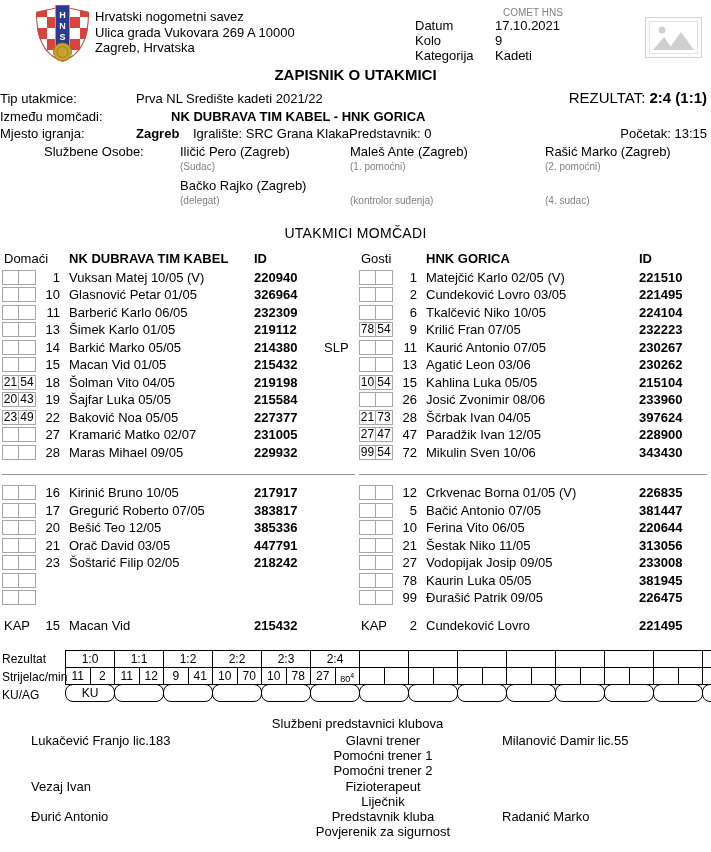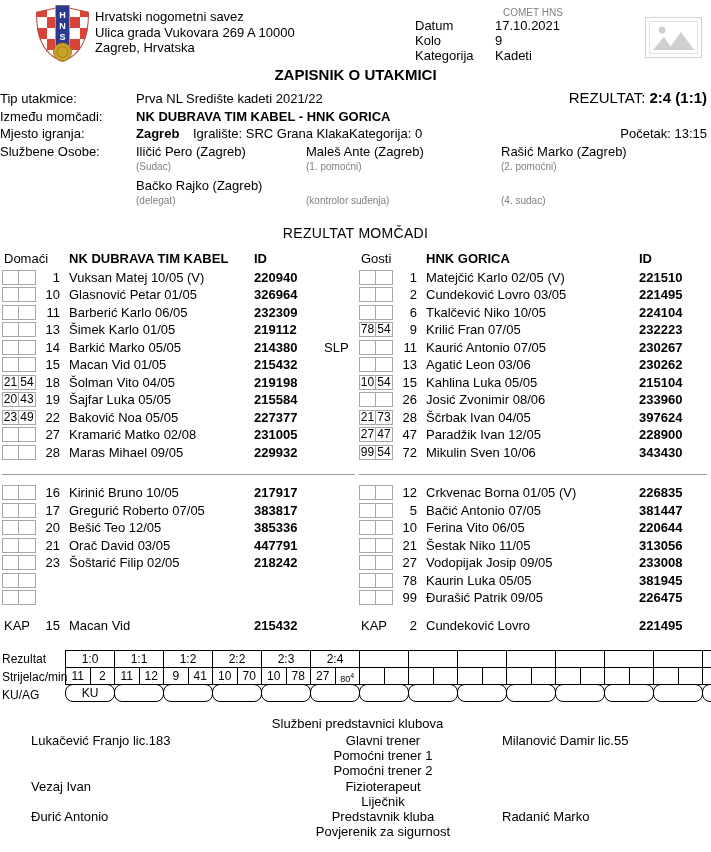--- a/index.html
+++ b/index.html
@@ -19,22 +19,22 @@
 
   
   .info{}
   .irow{line-height:17.5px;position:relative;}
   .ilabel{display:inline-block;width:136px;vertical-align:top;}
   .rezultat{position:absolute;right:4px;top:-1px;font-size:15px;}
   .rezultat b{font-size:15px;}
   .pocetak{position:absolute;right:4px;top:0;}
   .mv{display:inline-block;width:57px;font-weight:bold;}
   .ig{display:inline-block;min-width:137px;}
-  .bold{font-weight:bold;}
-  .osoba-row{display:flex;}
+  .bold{font-weight:bold;margin-left:35px;}
+  .osoba-row{display:flex;margin-left:44px;}
   .officials{flex:1;}
   .off-row{display:grid;grid-template-columns:170px 195px 1fr;}
   .off-name{line-height:17px;min-height:17px;white-space:nowrap;}
   .off-role{font-size:10px;color:#808080;line-height:13px;min-height:13px;margin-bottom:4px;}
 
   
   .lineup-title{text-align:center;font-size:14px;margin:14px 0 9px;letter-spacing:.3px;}
   .teams{display:flex;padding-left:2px;}
   .team-home{width:357px;}
   .team-away{width:352px;}
@@ -147,21 +147,21 @@
 
   <div class="info">
     <div class="irow">
       <span class="ilabel">Tip utakmice:</span><span>Prva NL Središte kadeti 2021/22</span>
       <span class="rezultat"><span>REZULTAT:</span> <b>2:4 (1:1)</b></span>
     </div>
     <div class="irow">
       <span class="ilabel">Između momčadi:</span><span class="bold">NK DUBRAVA TIM KABEL - HNK GORICA</span>
     </div>
     <div class="irow">
-      <span class="ilabel">Mjesto igranja:</span><span class="mv">Zagreb</span><span class="ig"><span>Igralište:</span>&nbsp;<span>SRC Grana Klaka</span></span><span><span>Kategorija:</span>&nbsp;<span>0</span></span>
+      <span class="ilabel">Mjesto igranja:</span><span class="mv">Zagreb</span><span class="ig"><span>Igralište:</span>&nbsp;<span>SRC Grana Klaka</span></span><span><span>Predstavnik:</span>&nbsp;<span>0</span></span>
       <span class="pocetak">Početak: 13:15</span>
     </div>
     <div class="irow osoba-row">
       <span class="ilabel">Službene Osobe:</span>
       <div class="officials" id="officials">
           <div class="off-row">
             <div class="off-cell">
               <div class="off-name">Iličić Pero (Zagreb)</div>
               <div class="off-role">(Sudac)</div>
             </div>
@@ -185,21 +185,21 @@
             </div>
             <div class="off-cell">
               <div class="off-name"></div>
               <div class="off-role">(4. sudac)</div>
             </div>
           </div>
         </div>
     </div>
   </div>
 
-  <div class="lineup-title">REZULTAT MOMČADI</div>
+  <div class="lineup-title">UTAKMICI MOMČADI</div>
 
   <div class="teams">
     <div class="team team-home" id="team-home">
         <div class="trow thead ghome">
           <div class="side">Domaći</div>
           <div class="tname">NK DUBRAVA TIM KABEL</div>
           <div class="pid">ID</div>
         </div>
         <div class="trow ghome">
           <div class="box"></div>
@@ -270,21 +270,21 @@
           <div class="box">49</div>
           <div class="num">22</div>
           <div class="pname">Baković Noa 05/05</div>
           <div class="pid">227377</div>
           <div class="pextra"></div>
         </div>
         <div class="trow ghome">
           <div class="box"></div>
           <div class="box"></div>
           <div class="num">27</div>
-          <div class="pname">Kramarić Matko 02/08</div>
+          <div class="pname">Kramarić Matko 02/07</div>
           <div class="pid">231005</div>
           <div class="pextra"></div>
         </div>
         <div class="trow ghome">
           <div class="box"></div>
           <div class="box"></div>
           <div class="num">28</div>
           <div class="pname">Maras Mihael 09/05</div>
           <div class="pid">229932</div>
           <div class="pextra"></div>

